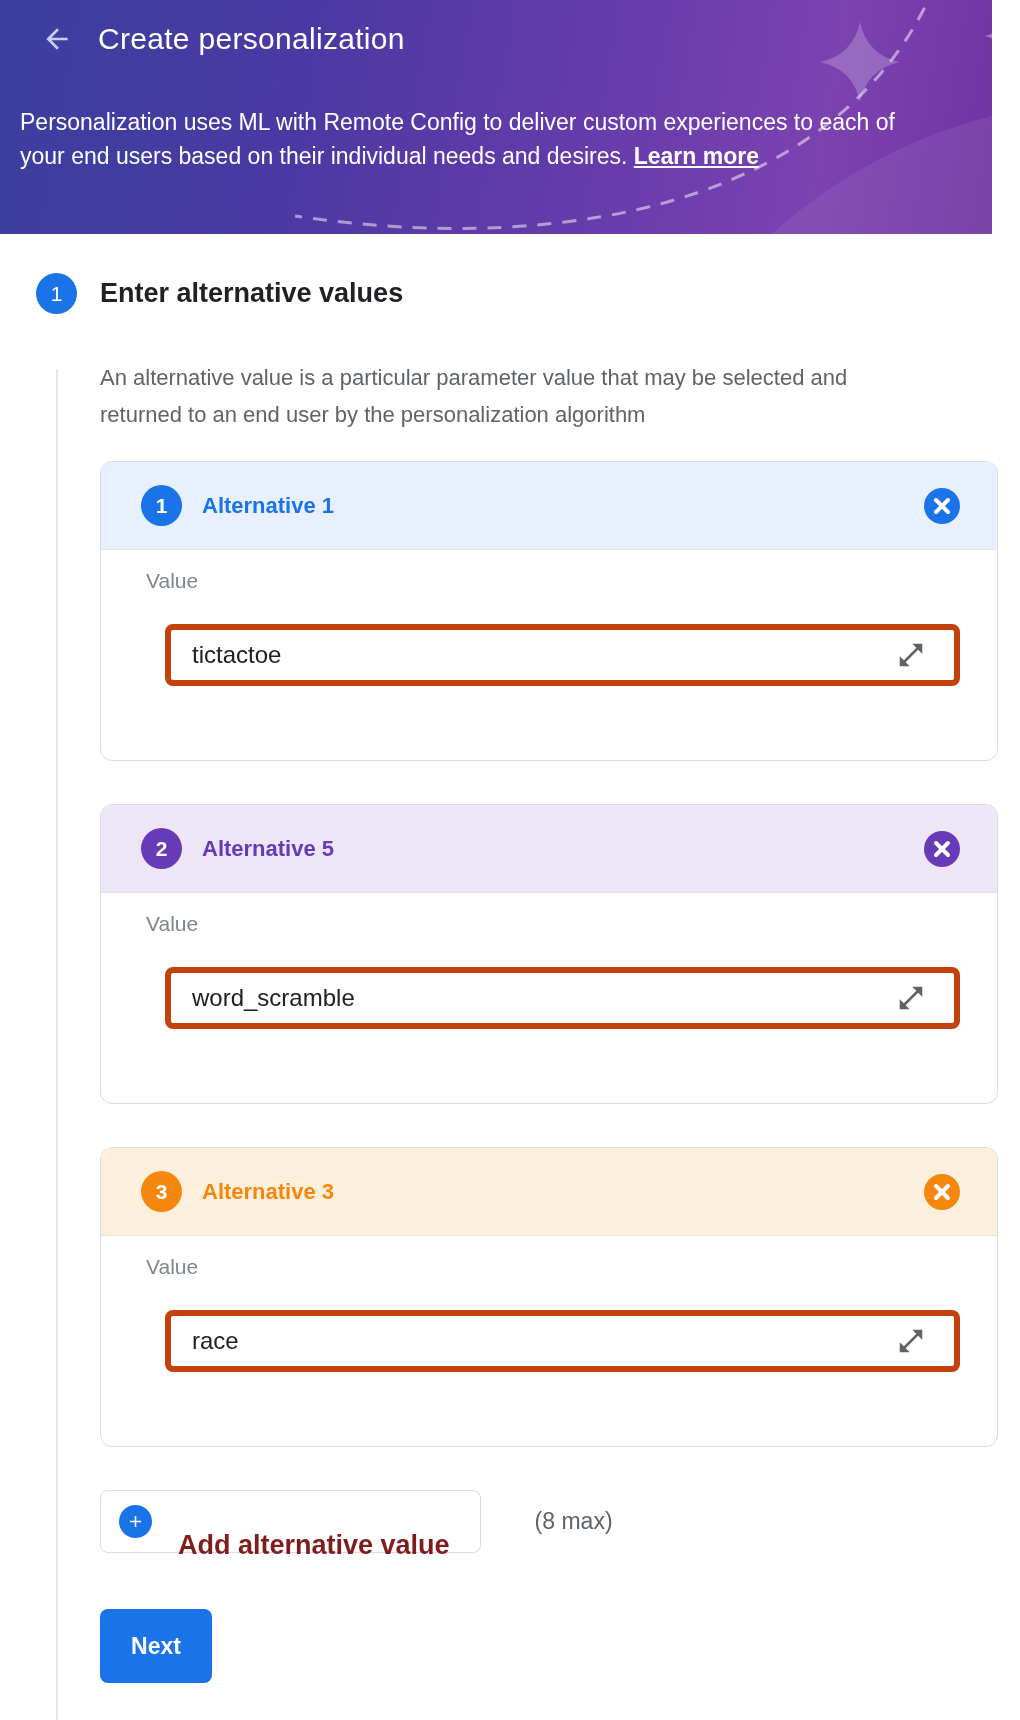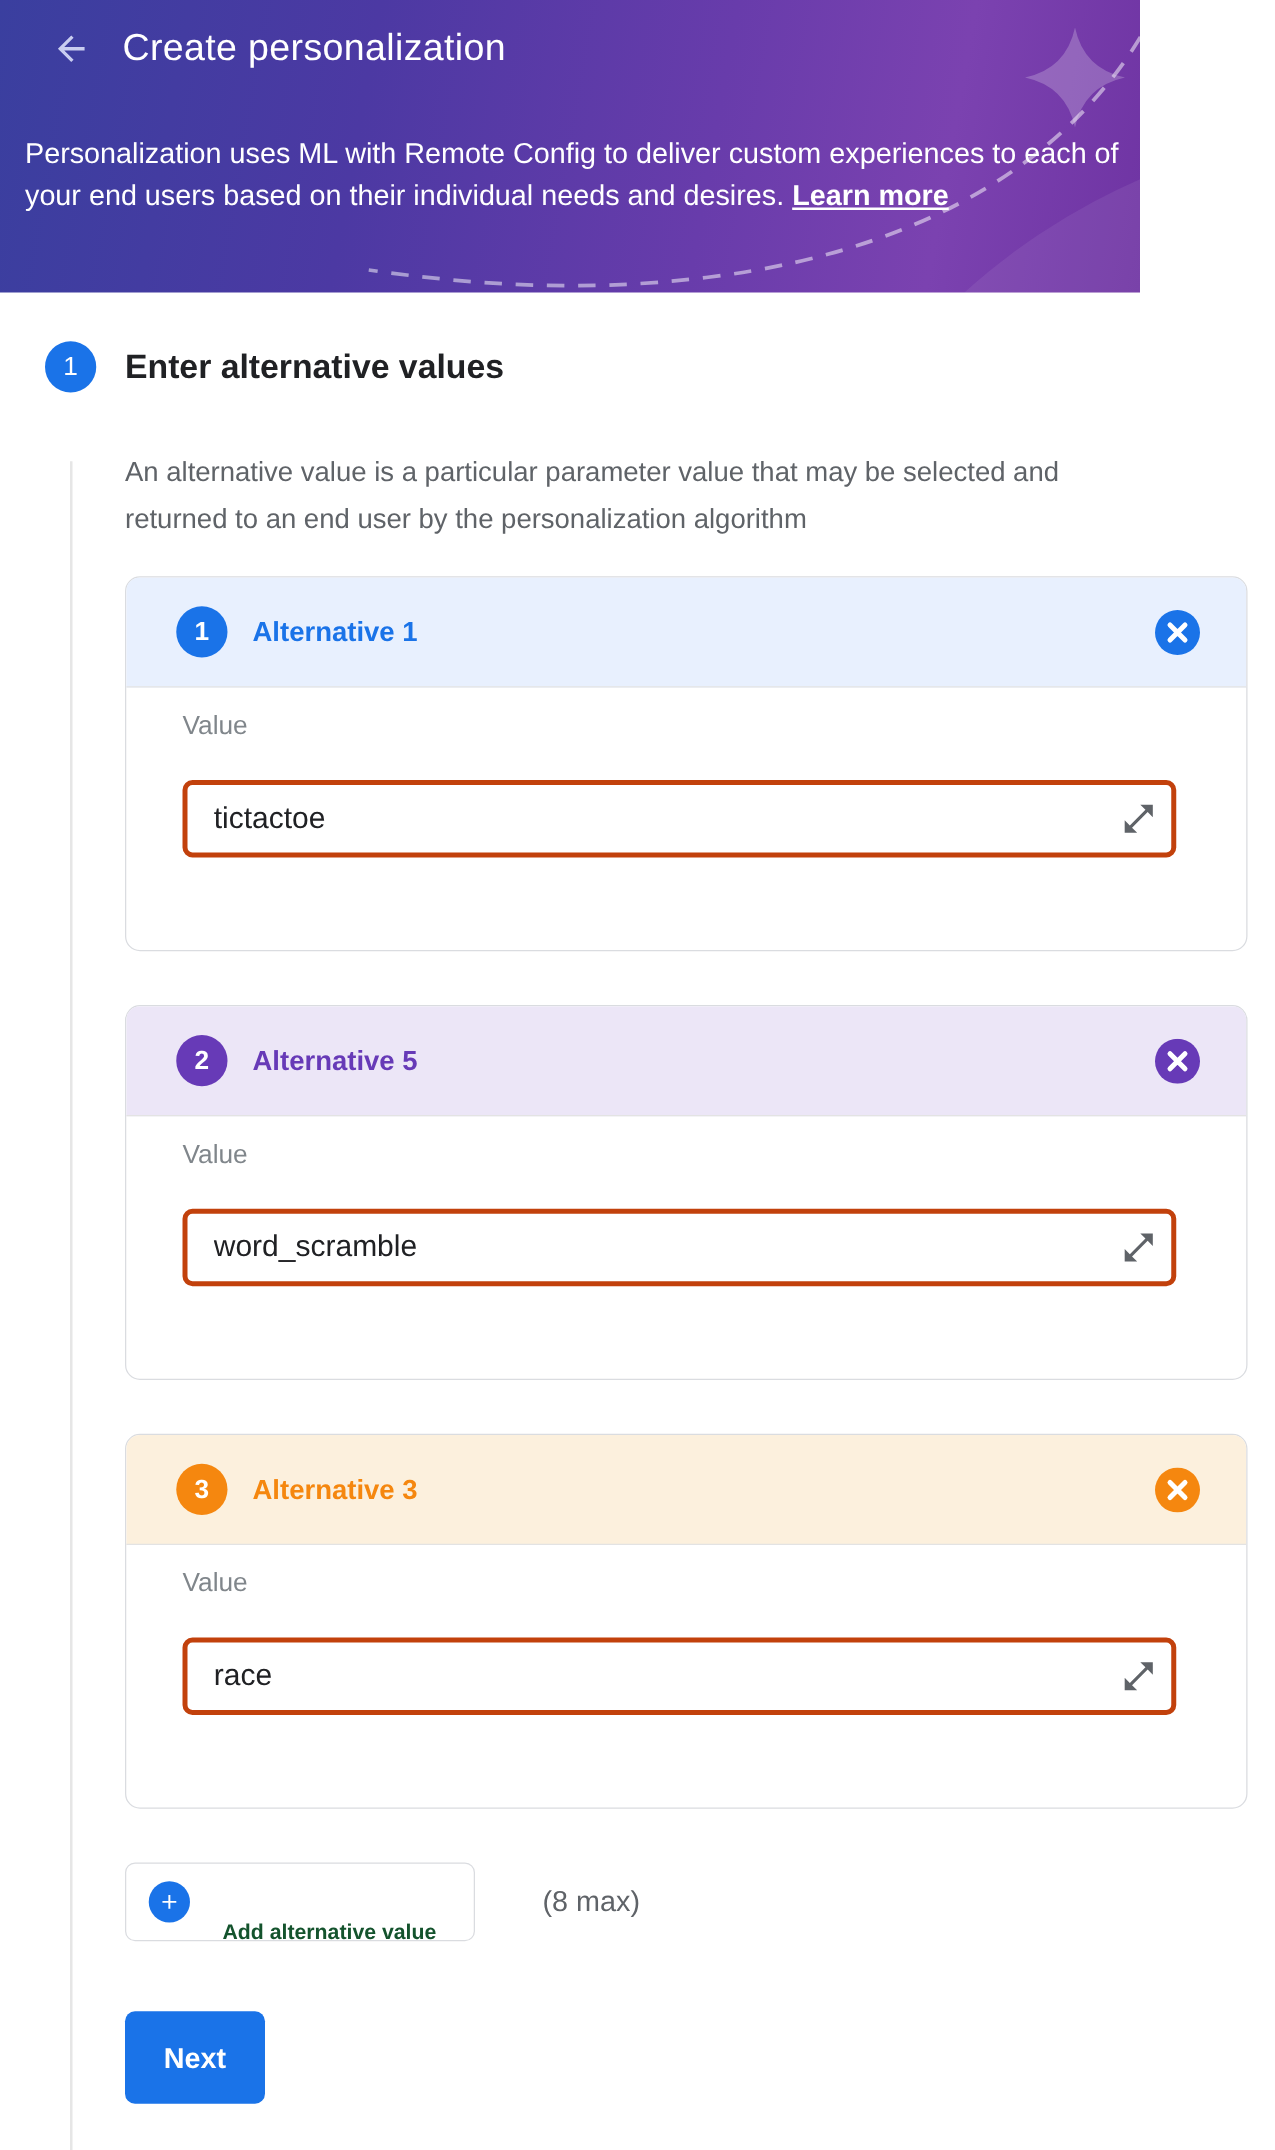--- a/index.html
+++ b/index.html
@@ -1,20 +1,20 @@
 <!DOCTYPE html>
 <html><head>
 <meta charset="utf-8">
 <style>
   * { margin:0; padding:0; box-sizing:border-box; }
   html,body { width:1020px; height:1720px; background:#ffffff; overflow:hidden;
     font-family:"Liberation Sans", sans-serif; }
 
   
-  .banner { position:relative; width:912px; height:234px; overflow:hidden;
+  .banner { position:relative; width:992px; height:234px; overflow:hidden;
     background:linear-gradient(100deg,#3a3f9f 0%,#4c39a3 32%,#683cab 62%,#7b42b0 82%,#6f34a3 100%); }
   .banner-decor { position:absolute; inset:0; }
   .title-row { position:absolute; left:40px; top:22px; display:flex; align-items:center; gap:24px; }
   .back { width:34px; height:34px; display:inline-flex; align-items:center; justify-content:center;
     cursor:pointer; background:none; border:none; }
   .back svg { width:32px; height:32px; fill:#c9cdf0; }
   .banner h1 { color:#ffffff; font-size:30px; font-weight:400; letter-spacing:.3px; }
   .banner-desc { position:absolute; left:20px; top:105px; width:880px; color:#ffffff;
     font-size:23px; line-height:34px; font-weight:400; }
   .learn { color:#ffffff; font-weight:700; text-decoration:underline; cursor:pointer; }
@@ -37,36 +37,36 @@
   .card-head { height:88px; display:flex; align-items:center; padding-left:40px;
     background:var(--header-bg); border-bottom:1px solid #e3e3e3; }
   .badge { width:41px; height:41px; border-radius:50%; background:var(--accent); color:#fff;
     font-size:21px; font-weight:700; display:flex; align-items:center; justify-content:center; flex:0 0 auto; }
   .card-label { margin-left:20px; font-size:22px; font-weight:700; color:var(--accent); }
   .close { margin-left:auto; margin-right:37px; width:36px; height:36px; border:none; background:none;
     padding:0; cursor:pointer; display:flex; }
   .card-body { padding:19px 56px 0 45px; }
   .value-label { font-size:21px; line-height:24px; color:#80868b; }
   .input-wrap { position:relative; margin-top:31px; }
-  .value-input { width:100%; height:62px; border:4px solid #c2410c; border-radius:8px;
+  .value-input { width:100%; height:62px; border:6px solid #c2410c; border-radius:8px;
     font-size:24px; color:#202124; padding:0 64px 0 21px; background:#fff; outline:none;
-    font-family:"Liberation Sans", sans-serif; }
+    font-family:"Liberation Sans", sans-serif;margin-left:19px; }
   .expand { position:absolute; right:8px; top:50%; transform:translateY(-50%);
     width:44px; height:44px; border:none; background:none; cursor:pointer;
     display:flex; align-items:center; justify-content:center; }
   .expand svg { width:30px; height:30px; fill:#5f6368; }
 
   
   .add-row { display:flex; align-items:center; gap:54px; margin:43px 0 0 100px; }
   .add-btn { height:63px; border:1px solid #dadce0; border-radius:8px; background:#fff;
     display:inline-flex; align-items:center; gap:26px; padding:0 30px 0 18px; cursor:pointer; }
   .plus { width:33px; height:33px; border-radius:50%; background:#1a73e8; color:#fff;
     display:flex; align-items:center; justify-content:center; flex:0 0 auto; }
   .plus svg { width:19px; height:19px; fill:#ffffff; }
-  .add-label { font-size:17px; font-weight:700; color:#14532d;margin-top:48px; }
+  .add-label { font-size:27px; font-weight:700; color:#7f1d1d;margin-top:48px; }
   .max-hint { font-size:23px; color:#5f6368; }
 
   .next-btn { margin:56px 0 0 100px; width:112px; height:74px; border:none; border-radius:8px;
     background:#1a73e8; color:#fff; font-size:23px; font-weight:700; cursor:pointer;
     font-family:"Liberation Sans", sans-serif; }
 </style>
 </head>
 <body>
 
 <header class="banner">

